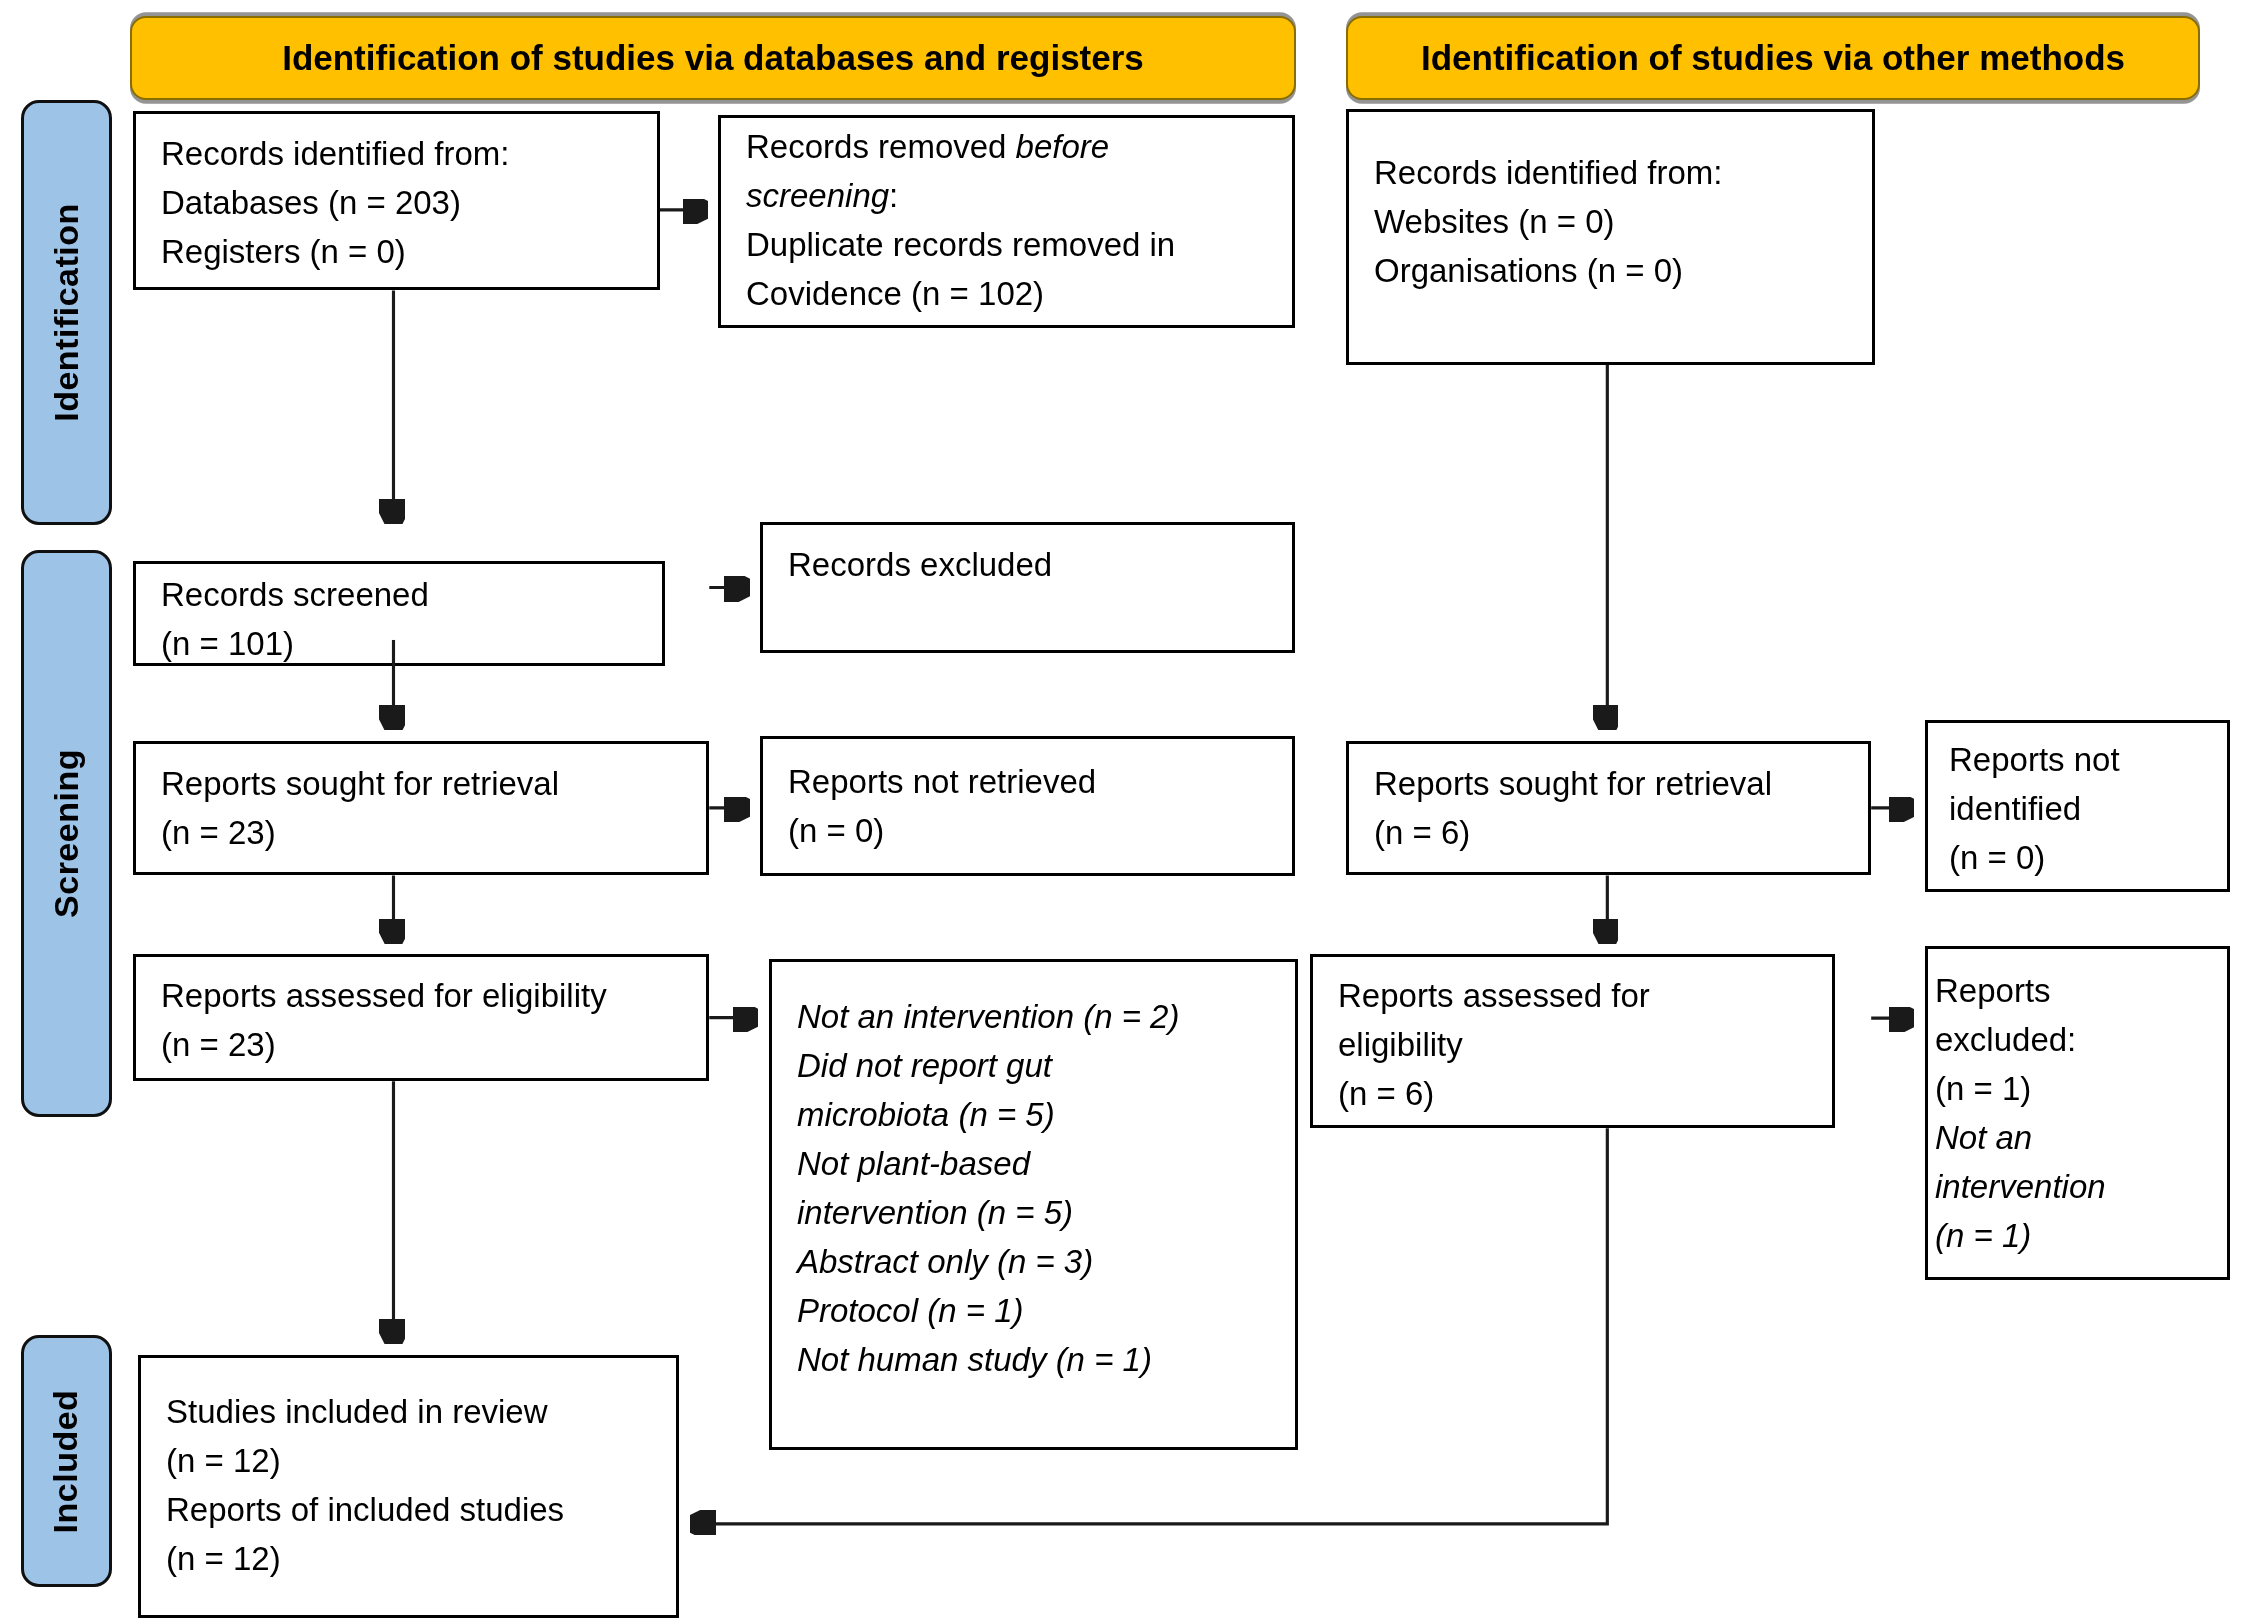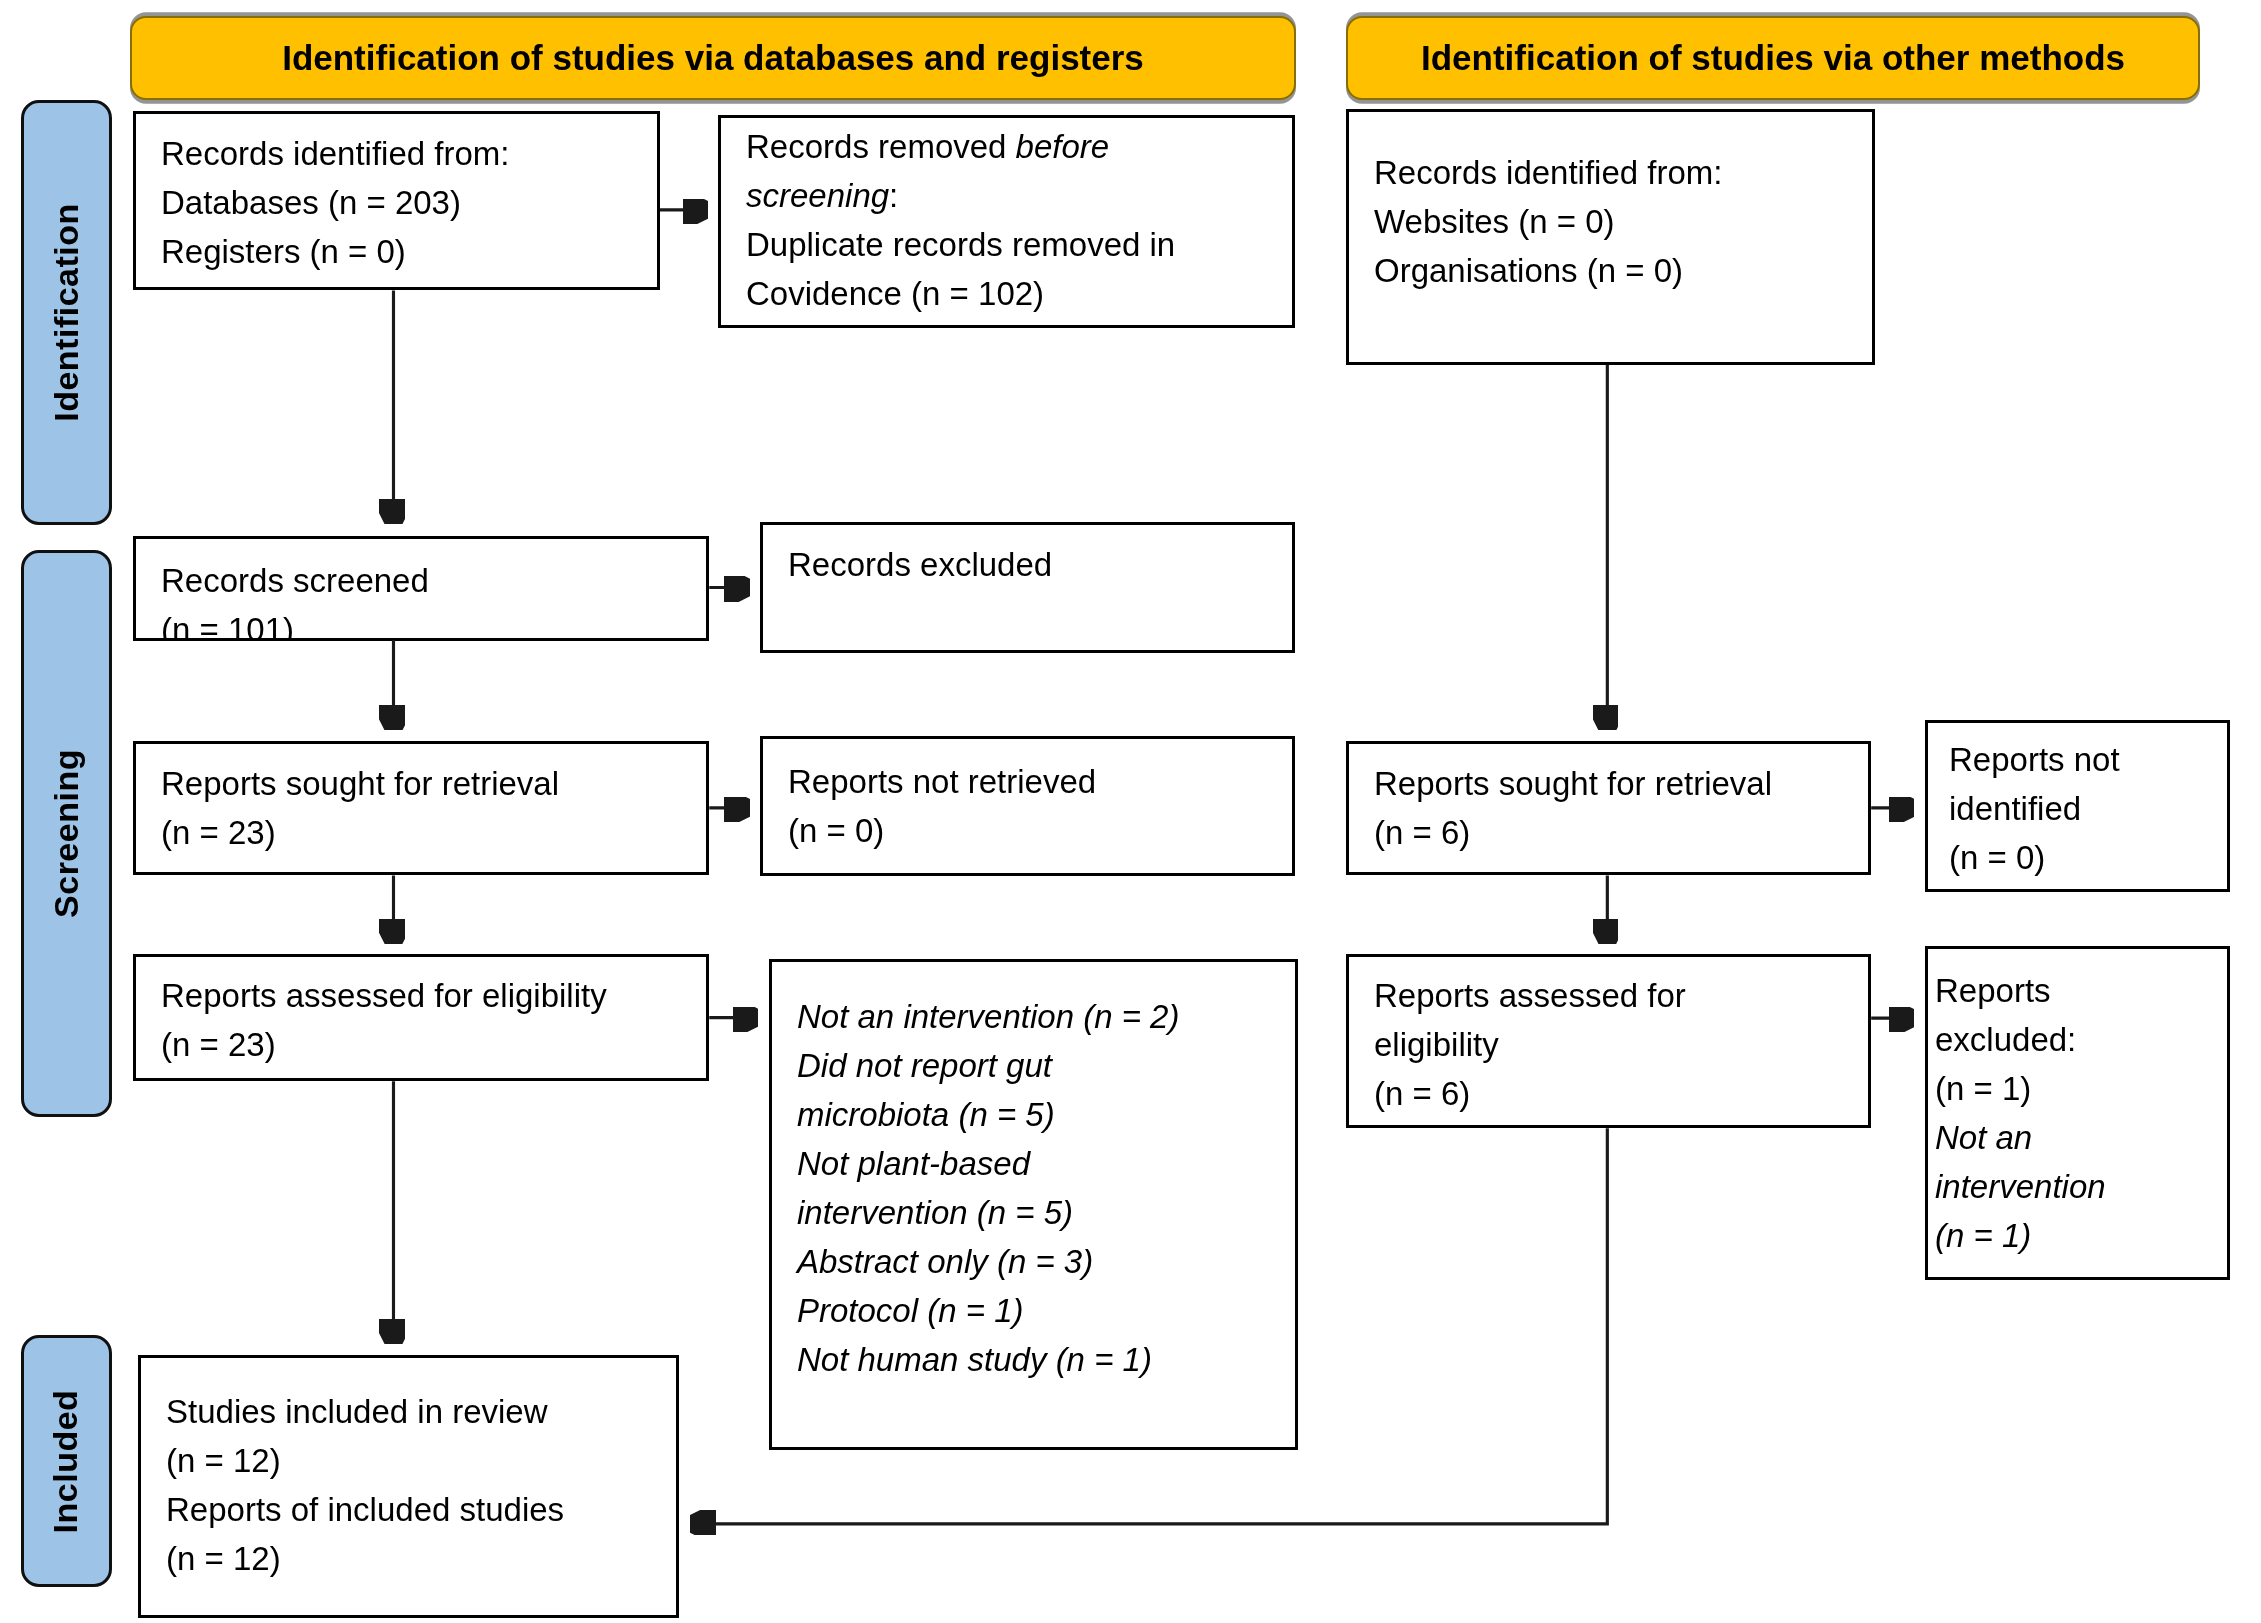--- a/index.html
+++ b/index.html
@@ -83,21 +83,21 @@
       <div class="line"><span>Registers (n = 0)</span></div>
     </div>
 
   <div class="box" style="left:718px;top:115px;width:577px;height:213px;padding-top:4px;">
       <div class="line"><span>Records removed </span><span class="it">before</span></div>
       <div class="line"><span class="it">screening</span><span>:</span></div>
       <div class="line"><span>Duplicate records removed in</span></div>
       <div class="line"><span>Covidence (n = 102)</span></div>
     </div>
 
-  <div class="box" style="left:133px;top:536px;width:576px;height:105px;padding-top:17px;">
+  <div class="box" style="left:133px;top:561px;width:532px;height:105px;padding-top:6px;">
       <div class="line"><span>Records screened</span></div>
       <div class="line"><span>(n = 101)</span></div>
     </div>
 
   <div class="box" style="left:760px;top:522px;width:535px;height:131px;padding-top:14.7px;">
       <div class="line"><span>Records excluded</span></div>
     </div>
 
   <div class="box" style="left:133px;top:741px;width:576px;height:134px;padding-top:14.7px;">
       <div class="line"><span>Reports sought for retrieval</span></div>
@@ -142,21 +142,21 @@
       <div class="line"><span>Reports sought for retrieval</span></div>
       <div class="line"><span>(n = 6)</span></div>
     </div>
 
   <div class="box" style="left:1925px;top:720px;width:305px;height:172px;padding-top:11.5px;padding-left:21px;">
       <div class="line"><span>Reports not</span></div>
       <div class="line"><span>identified</span></div>
       <div class="line"><span>(n = 0)</span></div>
     </div>
 
-  <div class="box" style="left:1346px;top:954px;width:525px;height:174px;padding-top:13.6px;">
+  <div class="box" style="left:1310px;top:954px;width:525px;height:174px;padding-top:13.6px;">
       <div class="line"><span>Reports assessed for</span></div>
       <div class="line"><span>eligibility</span></div>
       <div class="line"><span>(n = 6)</span></div>
     </div>
 
   <div class="box" style="left:1925px;top:946px;width:305px;height:334px;padding-top:17px;padding-left:7px;">
       <div class="line"><span>Reports</span></div>
       <div class="line"><span>excluded:</span></div>
       <div class="line"><span>(n = 1)</span></div>
       <div class="line"><span class="it">Not an</span></div>

